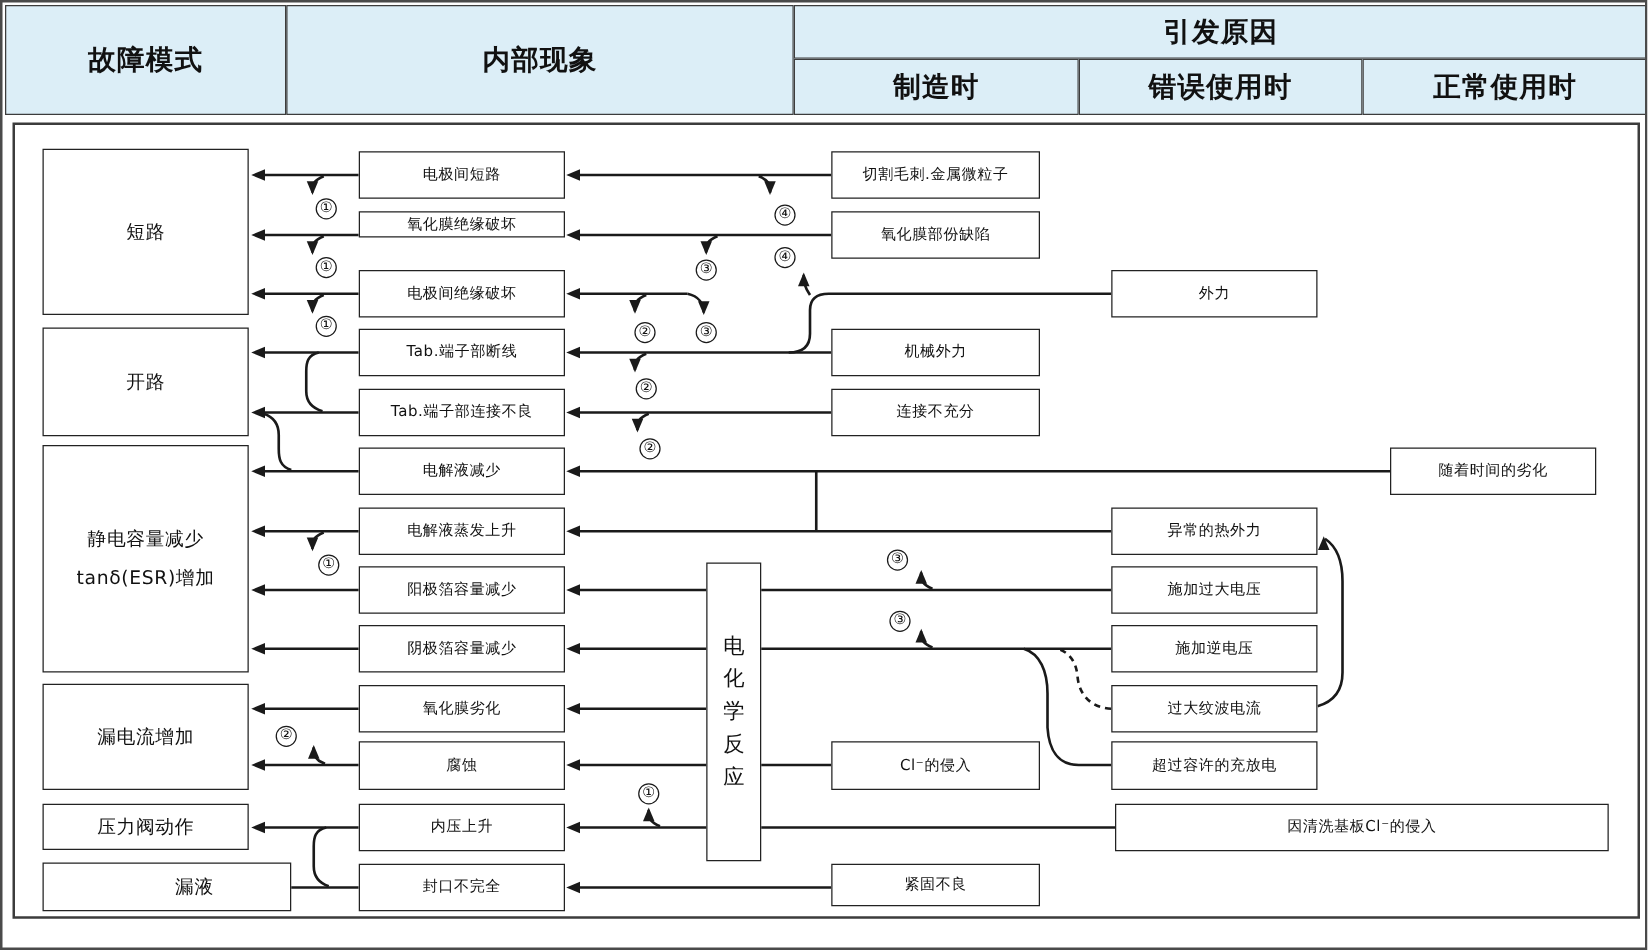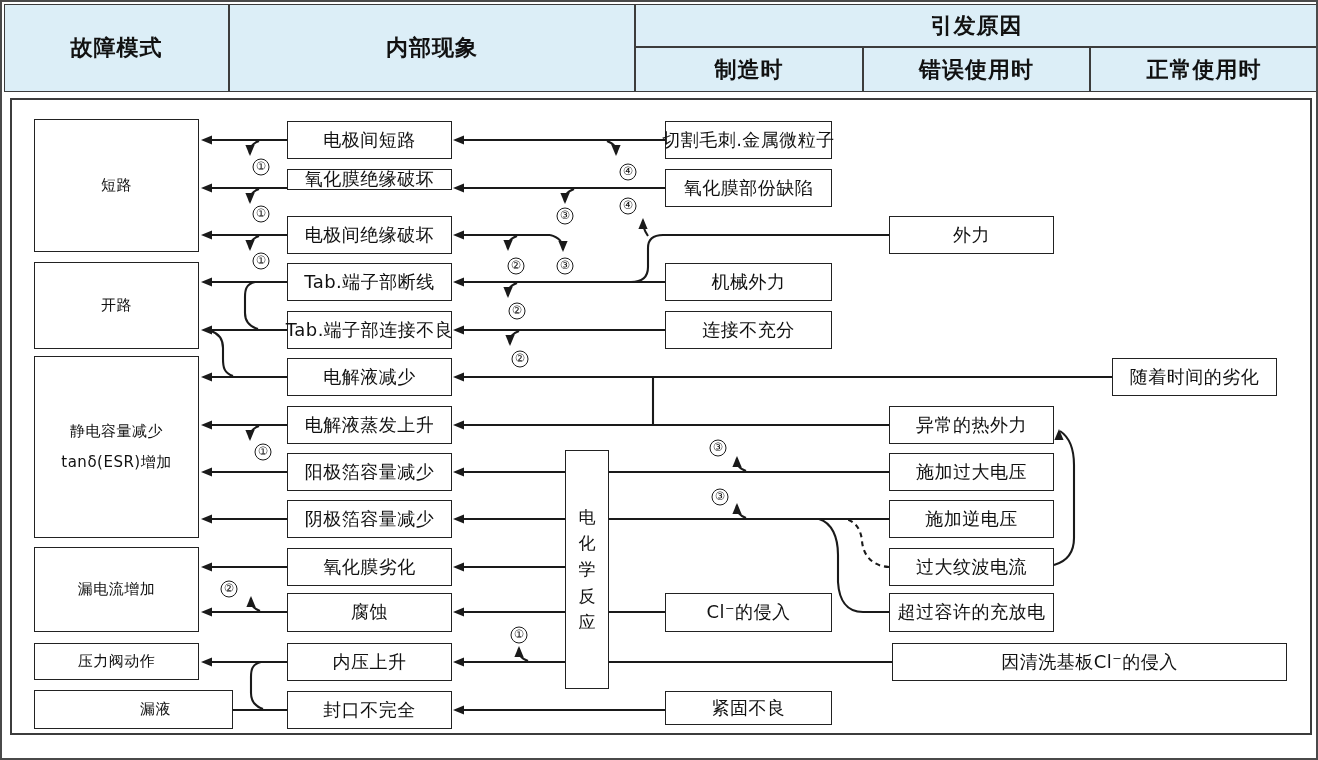--- a/index.html
+++ b/index.html
@@ -13,21 +13,21 @@
     border:1.5px solid #3c3c3c;display:flex;align-items:center;justify-content:center;
     font-size:22px;font-weight:600;letter-spacing:1px;color:#111;
   }
   .canvas{
     position:absolute;box-sizing:border-box;border:2px solid #3c3c3c;background:#fff;
   }
   .lines{position:absolute;left:0;top:0;z-index:3;}
   .node{
     position:absolute;box-sizing:border-box;background:#fff;border:1.8px solid #222;
     display:flex;flex-direction:column;align-items:center;justify-content:center;
-    z-index:4;font-size:18px;line-height:1.15;text-align:center;color:#111;
+    z-index:4;font-size:12px;line-height:1.15;text-align:center;color:#111;
     letter-spacing:0.5px;white-space:nowrap;
   }
   .node.big{font-size:15px;}
   .node.big .ln{margin:7px 0;}
   .node.vert{font-size:17px;letter-spacing:0;}
   .node.vert .ch{display:block;line-height:1.55;}
   .marker{
     position:absolute;z-index:5;width:17px;height:17px;border:1.5px solid #1a1a1a;
     border-radius:50%;background:#fff;box-sizing:border-box;
     font-size:11.5px;line-height:13.5px;text-align:center;color:#111;

